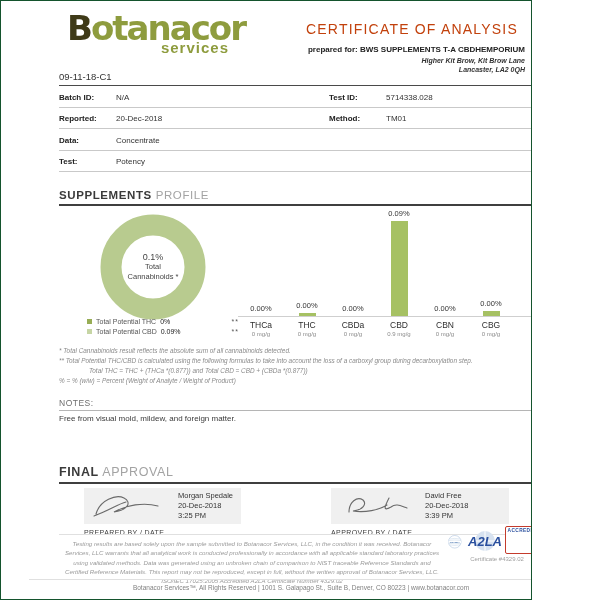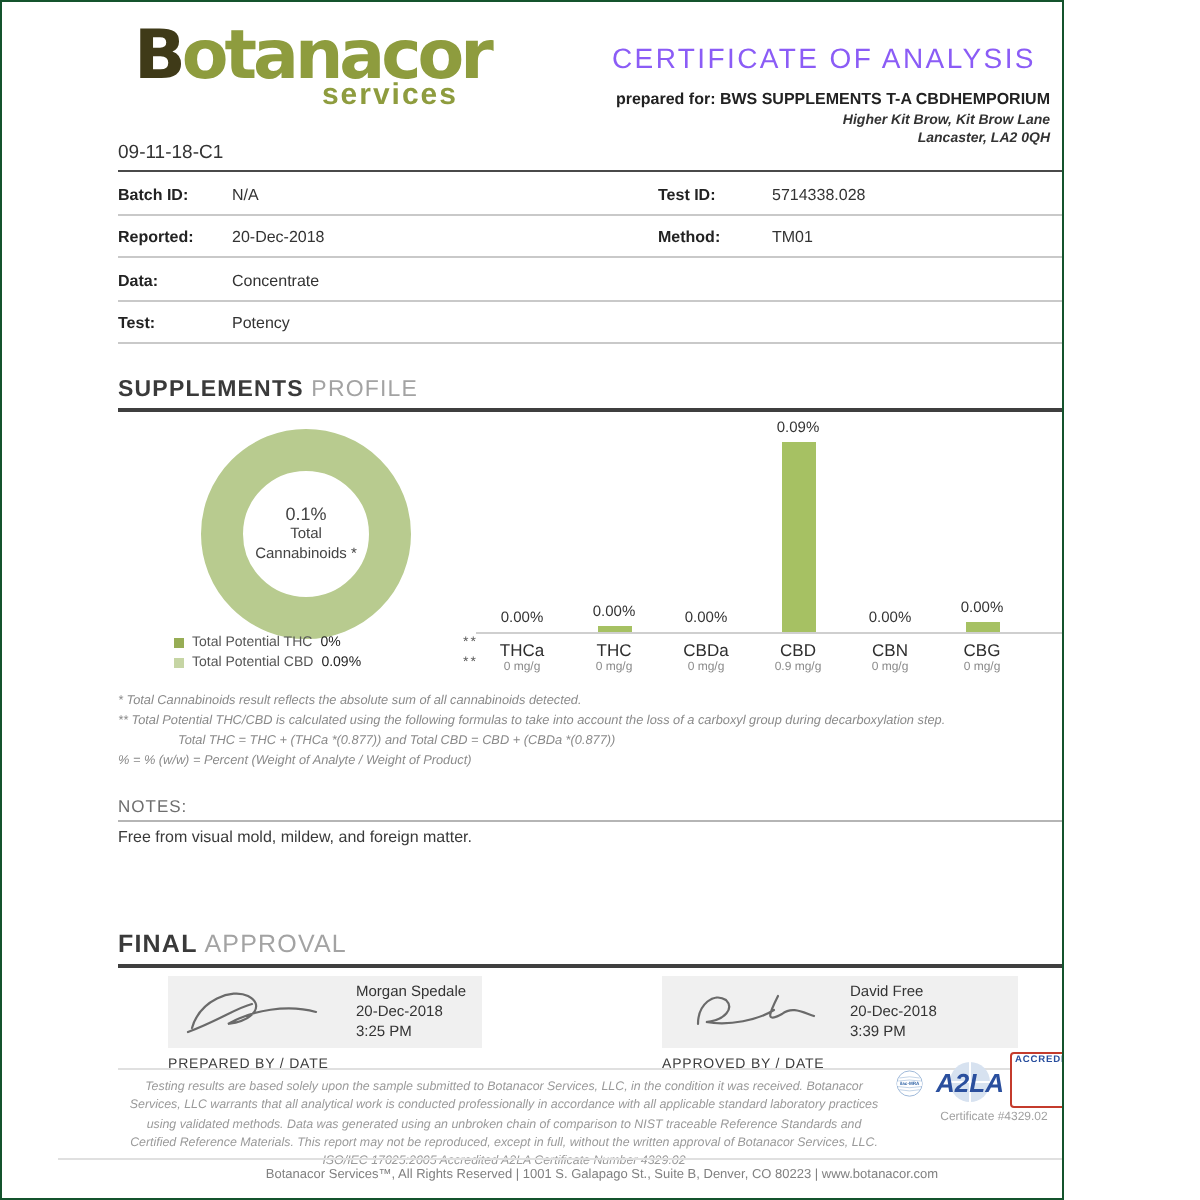--- a/index.html
+++ b/index.html
@@ -7,21 +7,21 @@
   .page { position:relative; width:532px; height:600px; background:#fff; border:1px solid #14532d;
           font-family:"Liberation Sans", sans-serif; color:#333; overflow:hidden; }
 
   
   .logo { position:absolute; left:66px; top:10px; width:162px; }
   .logo-main { font-size:34px; font-weight:bold; letter-spacing:-2px; color:#8e9c3e; line-height:1;
                font-family:"DejaVu Sans", sans-serif; }
   .logo-b { color:#3f3a18; }
   .logo-sub { font-size:15px; font-weight:bold; color:#8e9c3e; text-align:right; margin-top:-5px; letter-spacing:1px; line-height:1; }
   .header-right { position:absolute; left:298px; top:20px; width:226px; }
-  .coa-title { font-size:14px; color:#8b5cf6; letter-spacing:1.2px; text-align:center; white-space:nowrap; }
+  .coa-title { font-size:14px; color:#c2410c; letter-spacing:1.2px; text-align:center; white-space:nowrap; }
   .prepared { margin-top:8px; font-size:8px; font-weight:bold; color:#222; text-align:right; white-space:nowrap; }
   .address { margin-top:2px; font-size:7px; font-style:italic; font-weight:bold; color:#333; text-align:right; line-height:1.35; }
 
   
   .sample { position:absolute; left:58px; top:70px; width:485px; }
   .sample-id { font-size:9.5px; color:#333; padding-bottom:3px; border-bottom:1.5px solid #4a4a4a; }
   .sample-row { display:grid; grid-template-columns:57px 213px 57px 158px; padding:6.5px 0 5px; border-bottom:1px solid #c9c9c9; font-size:8px; }
   .flabel { font-weight:bold; color:#222; }
   .fvalue { color:#333; }
 

